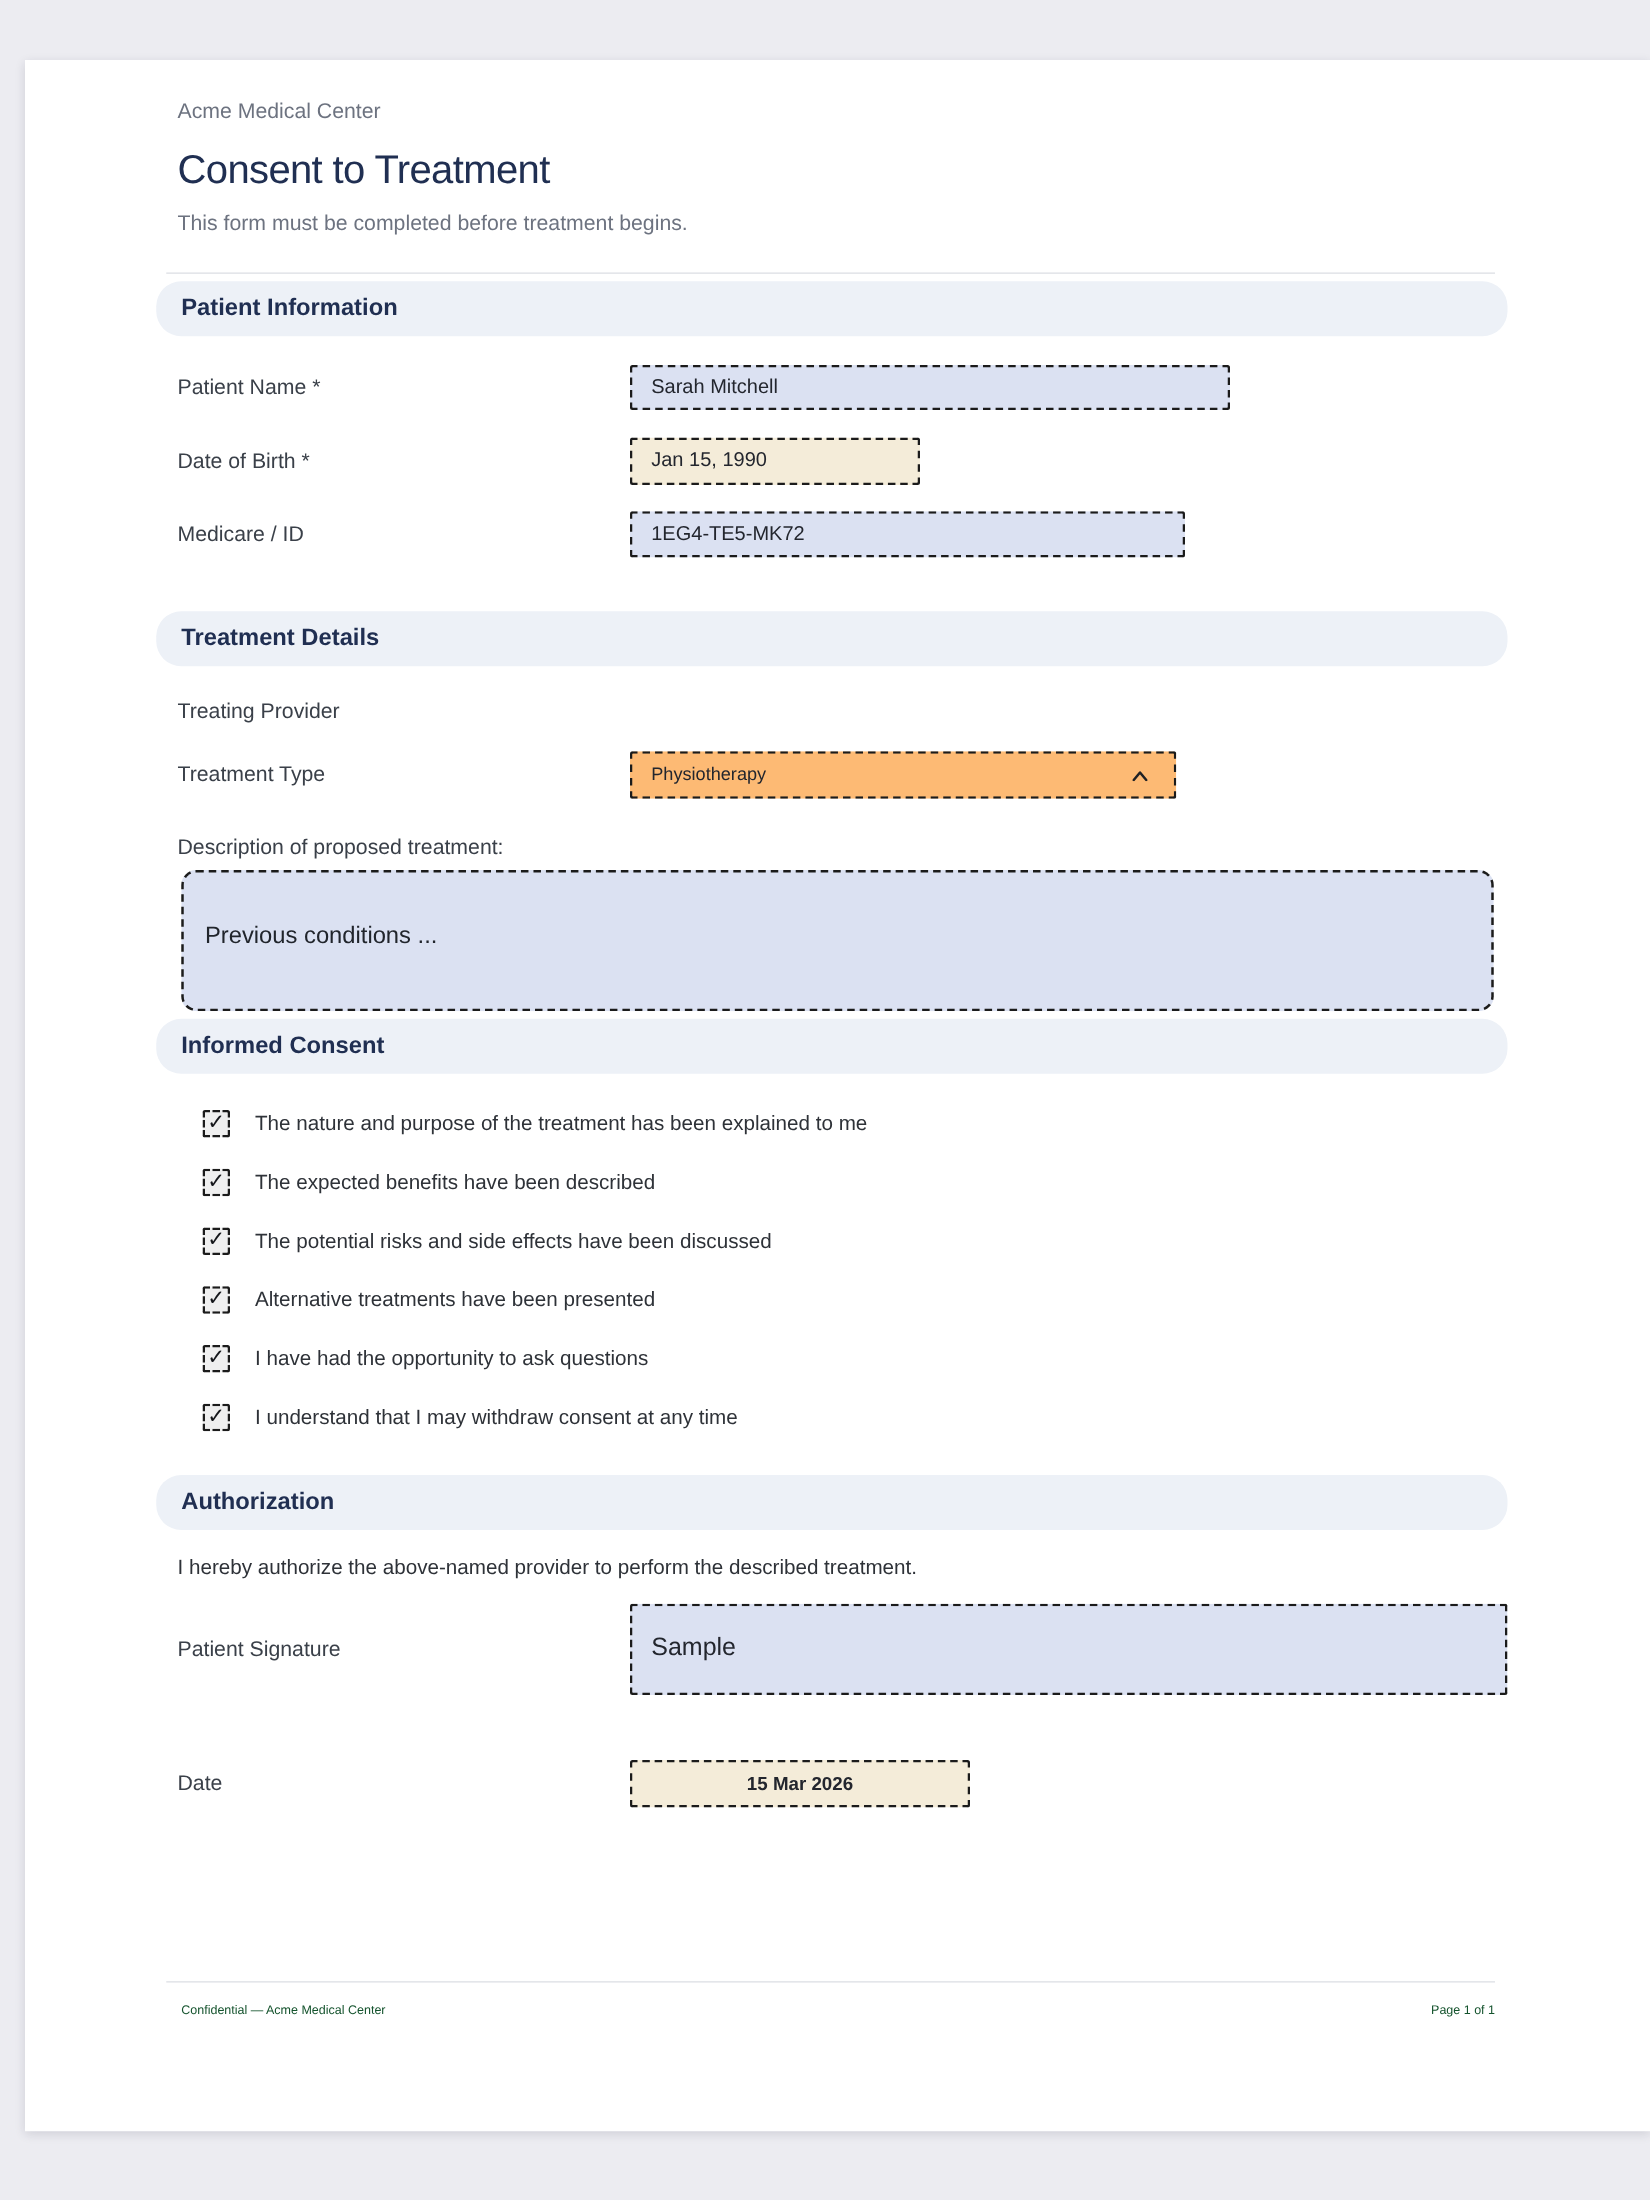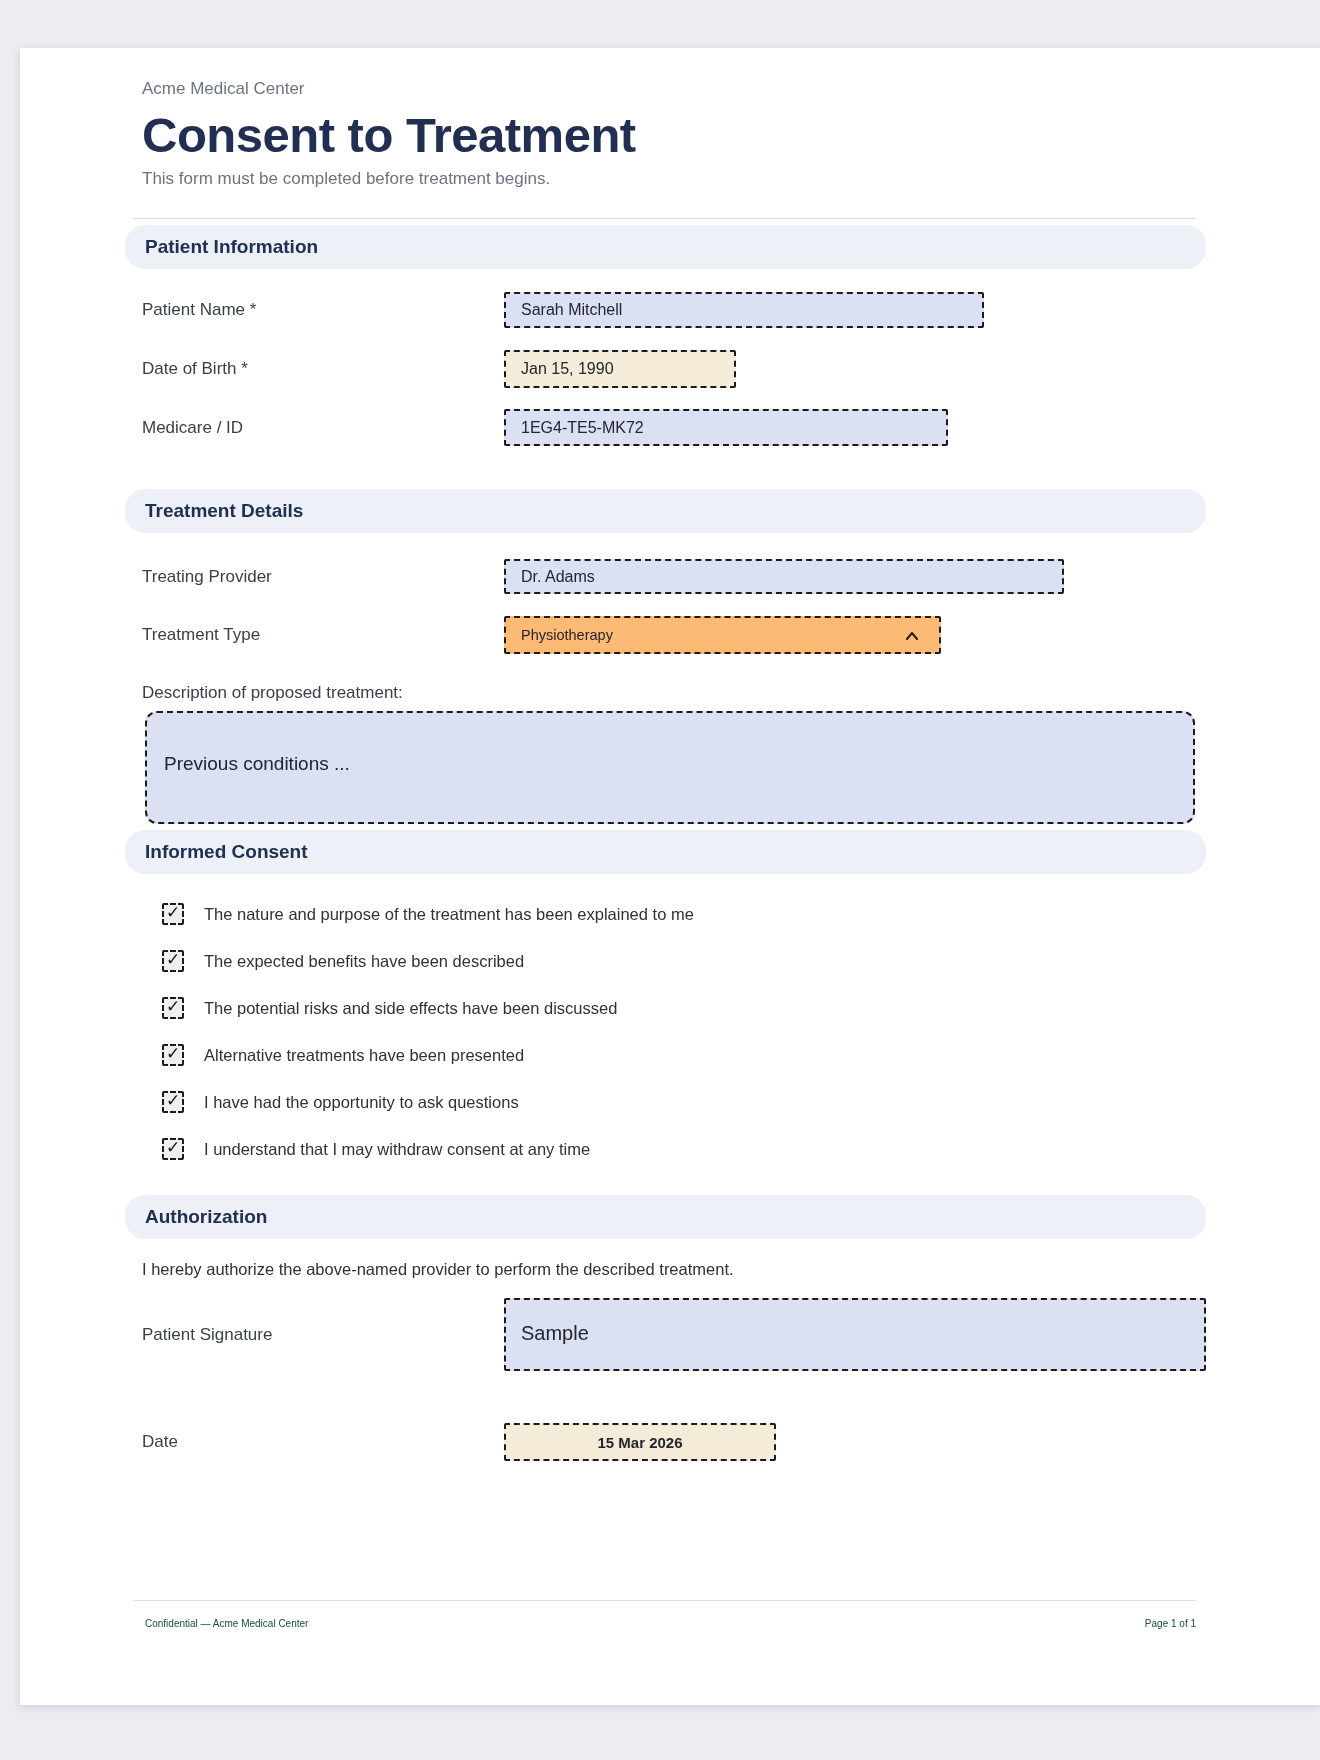--- a/index.html
+++ b/index.html
@@ -24,22 +24,22 @@
     box-sizing:border-box;
   }
   .org{
     padding-left:17px;
     font-size:17px;line-height:22px;
     color:#6d7380;
   }
   .title{
     margin:12px 0 0 0;
     padding-left:17px;
-    font-size:49px;line-height:46px;
-    font-weight:bold;
+    font-size:32px;line-height:46px;
+    font-weight:normal;
     color:#202f52;
     letter-spacing:-0.5px;
   }
   .subtitle{
     margin-top:9px;
     padding-left:17px;
     font-size:17px;line-height:24px;
     color:#6d7380;
   }
   .divider{
@@ -183,23 +183,20 @@
         <span>1EG4-TE5-MK72</span>
       </div>
     </div>
 
     <div class="band" style="margin-top:43px">
       <span>Treatment Details</span>
     </div>
 
     <div class="row" style="margin-top:26px">
       <div class="label">Treating Provider</div>
-      <div class="field blue" style="width:560px;height:35px">
-        <span>Dr. Adams</span>
-      </div>
     </div>
 
     <div class="row" style="margin-top:22px">
       <div class="label">Treatment Type</div>
       <div class="field green select-field" style="width:437px;height:38px">
         <span>Physiotherapy</span>
         <span class="caret-icon">
           <svg width="14" height="9" viewBox="0 0 14 9">
               <polyline points="2,8 7,2 12,8" fill="none" stroke="#202124" stroke-width="2" stroke-linecap="round" stroke-linejoin="round"></polyline>
             </svg>

